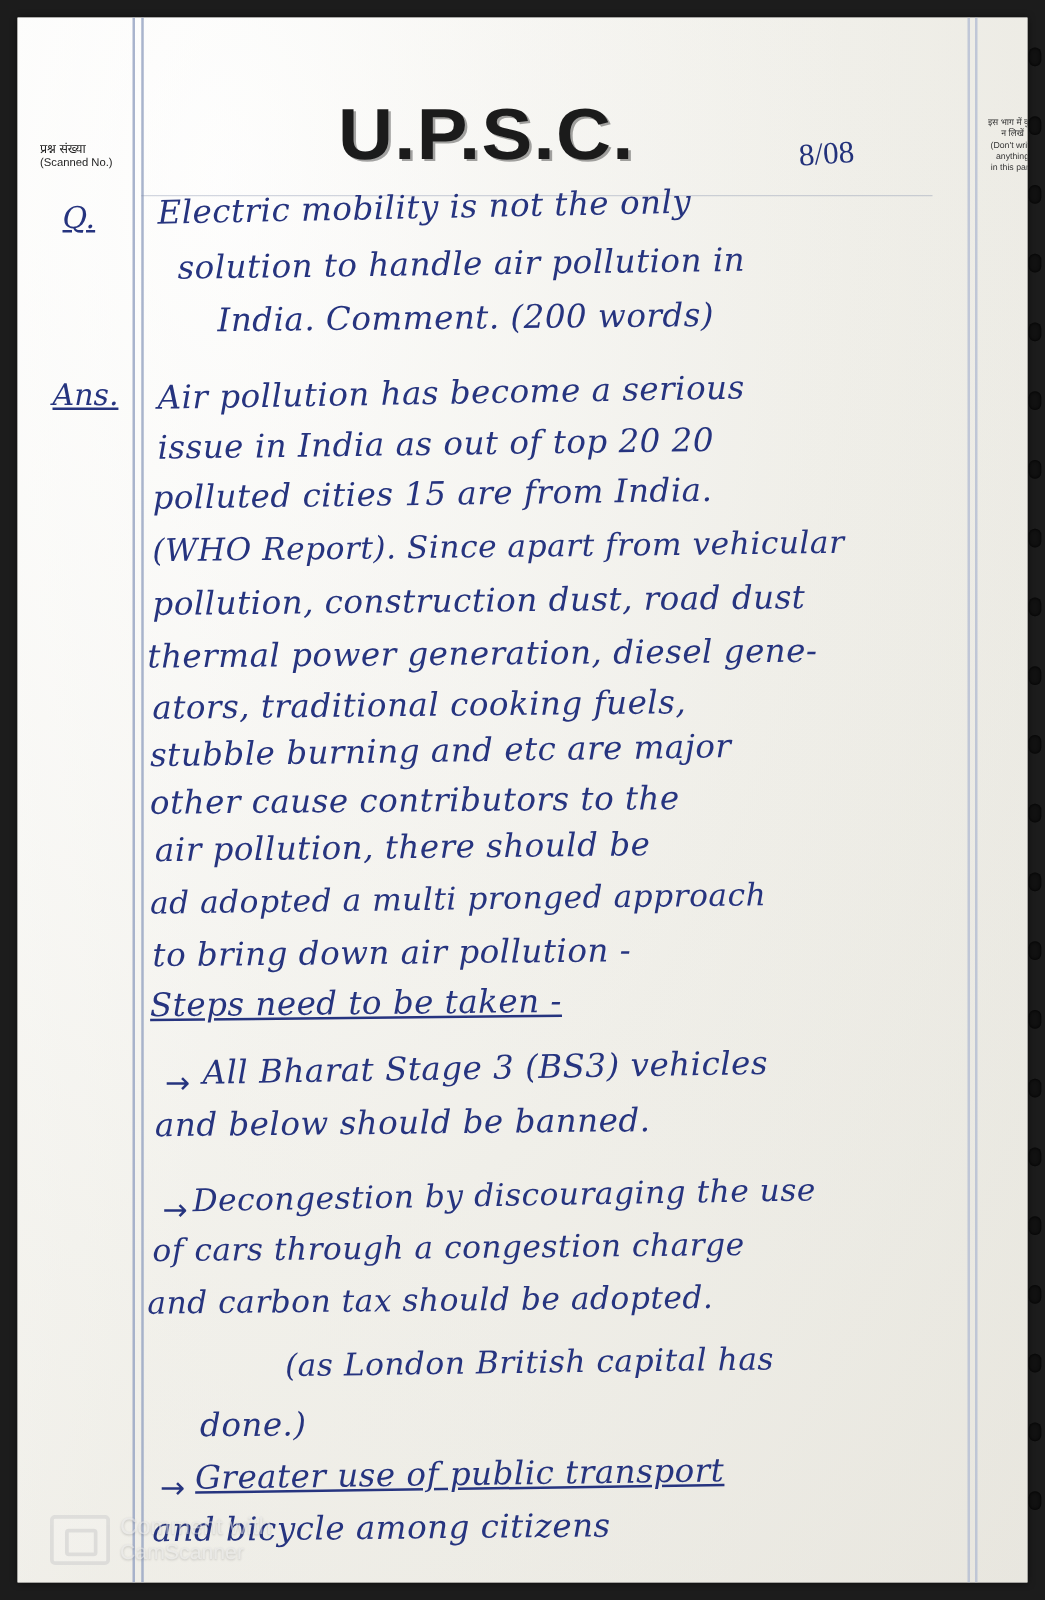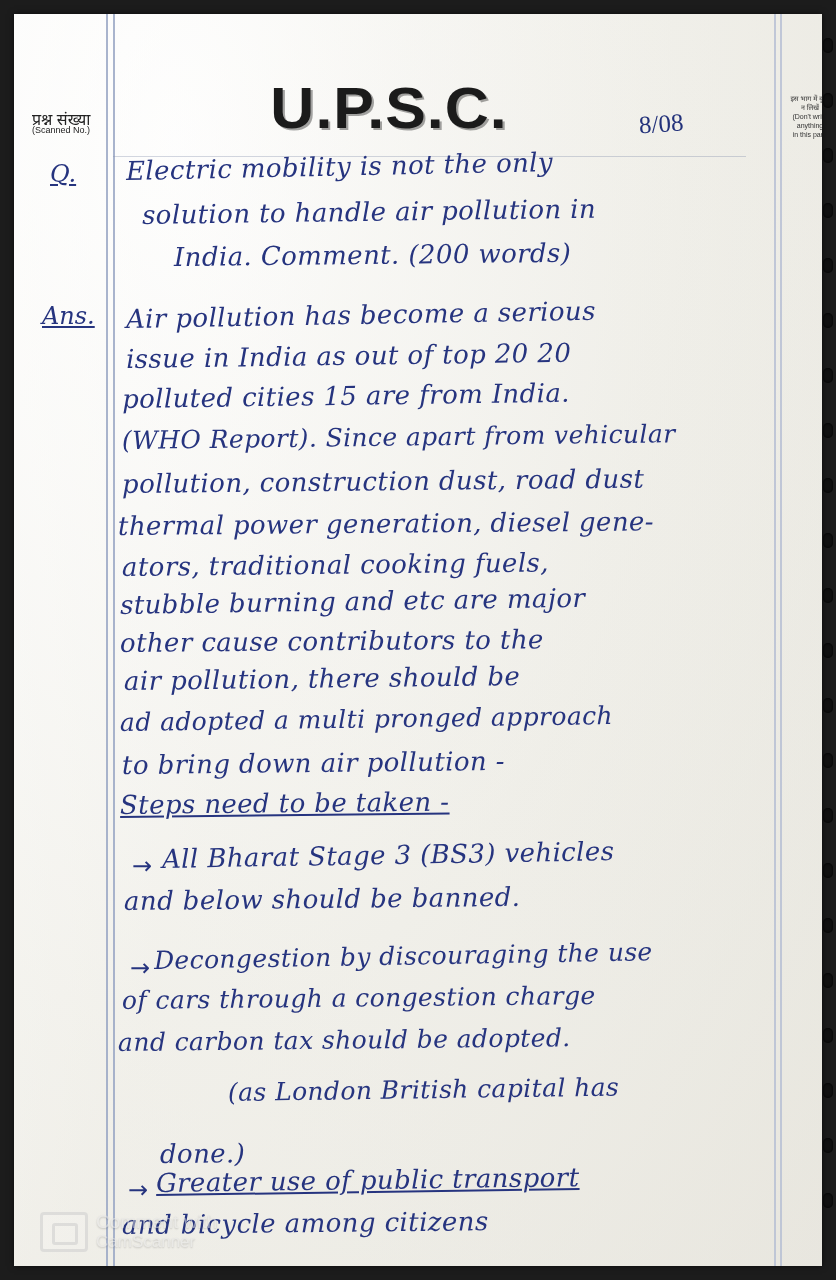--- a/index.html
+++ b/index.html
@@ -44,21 +44,21 @@
 
   
   .header{
     position:absolute;left:0;right:0;top:0;height:140px;
   }
   .qno-box{
     position:absolute;left:18px;top:100px;width:70px;
     font-family:"Liberation Sans", sans-serif;
     font-size:9px;line-height:11px;color:#222;text-align:left;
   }
-  .qno-box .hindi{font-size:16px;}
+  .qno-box .hindi{font-size:10px;}
   .upsc-title{
     position:absolute;left:262px;top:60px;
     font-family:"Liberation Sans", sans-serif;
     font-weight:bold;font-size:58px;letter-spacing:1px;
     color:#1b1b1b;
     text-shadow:2px 2px 0 rgba(0,0,0,.35);
     transform:scaleX(1.05);
   }
   .page-num{
     position:absolute;left:625px;top:96px;
@@ -173,21 +173,21 @@
 
   <div class="arrow" style="left:118px;top:838px;">→</div>
   <div class="hand" style="left:148px;top:830px;transform:rotate(-1deg);">All Bharat Stage 3 (BS3) vehicles</div>
   <div class="hand" style="left:110px;top:872px;transform:rotate(-0.6deg);">and below should be banned.</div>
 
   <div class="arrow" style="left:116px;top:940px;">→</div>
   <div class="hand" style="left:140px;top:932px;font-size:25px;transform:rotate(-1deg);">Decongestion by discouraging the use</div>
   <div class="hand" style="left:108px;top:972px;font-size:25px;transform:rotate(-0.6deg);">of cars through a congestion charge</div>
   <div class="hand" style="left:104px;top:1014px;font-size:25px;transform:rotate(-0.6deg);">and carbon tax should be adopted.</div>
   <div class="hand" style="left:214px;top:1064px;font-size:25px;transform:rotate(-0.8deg);">(as London British capital has</div>
-  <div class="hand" style="left:146px;top:1112px;transform:rotate(-0.5deg);margin-top:13px;">done.)</div>
+  <div class="hand" style="left:146px;top:1112px;transform:rotate(-0.5deg);">done.)</div>
 
   <div class="arrow" style="left:114px;top:1162px;">→</div>
   <div class="hand u" style="left:142px;top:1154px;transform:rotate(-0.8deg);">Greater use of public transport</div>
   <div class="hand" style="left:108px;top:1196px;transform:rotate(-0.6deg);">and bicycle among citizens</div>
 
   <div class="watermark">
     <div class="wm-icon"></div>
     <div class="wm-text">
       <span>Comment with</span>
       <small>CamScanner</small>

